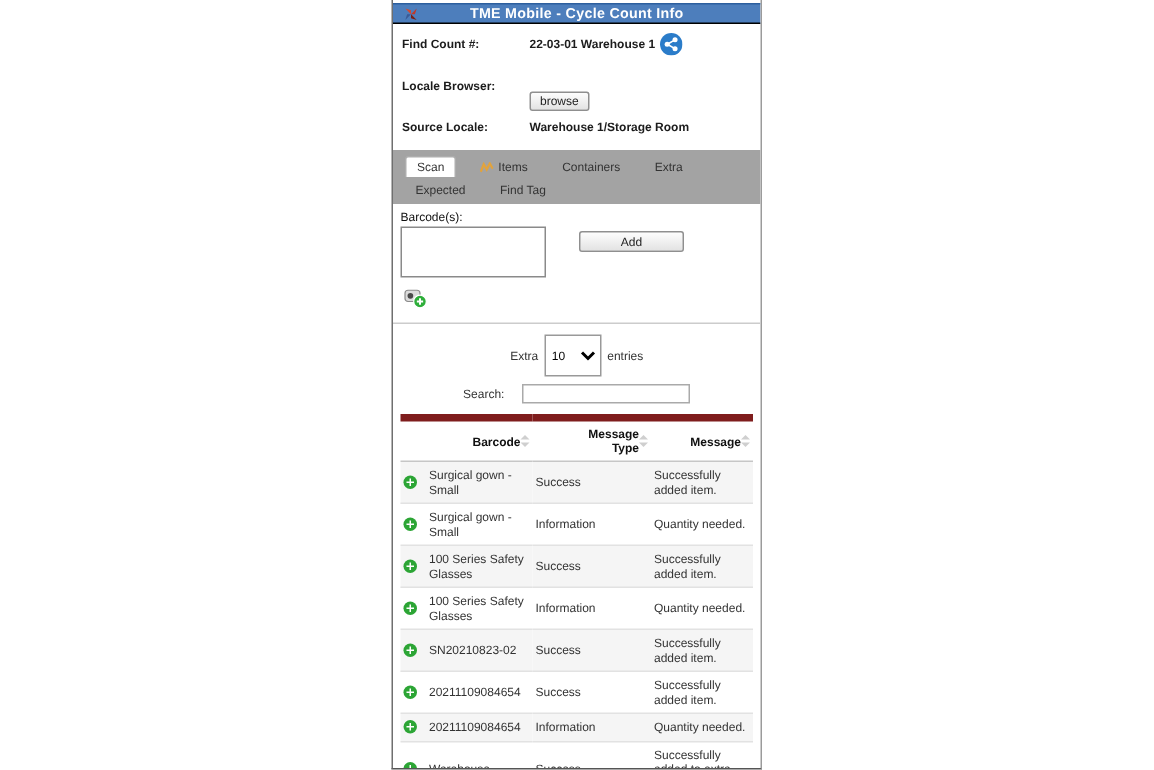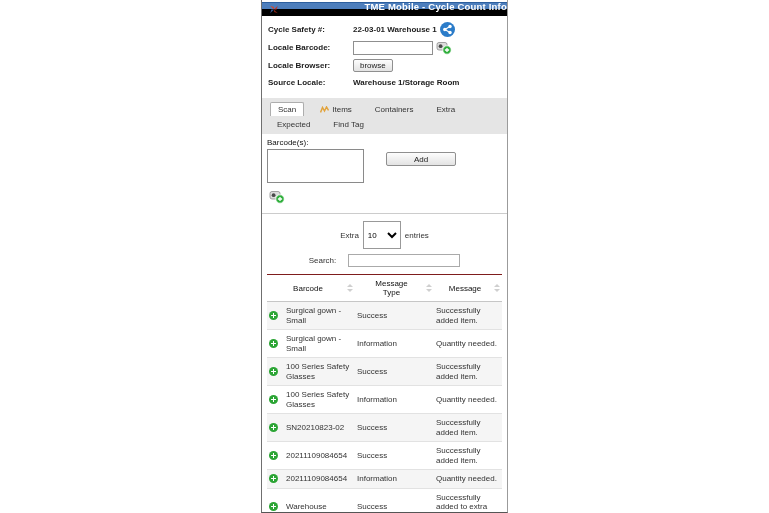--- a/index.html
+++ b/index.html
@@ -5,57 +5,57 @@
   * { margin:0; padding:0; box-sizing:border-box; }
   html,body { width:769px; height:513px; background:#fff; font-family:"Liberation Sans",sans-serif; }
   .app {
     position:absolute; left:261px; top:0; width:247px; height:513px;
     background:#fff; border-left:1px solid #6f6f6f; border-right:1px solid #9b9b9b;
     border-bottom:1px solid #555; overflow:hidden;
   }
   
   .titlebar {
     margin-top:2px; height:14px; background:#4d7ebc;
-    border-top:1px solid #2d5f9e; border-bottom:7px solid #000000;
-    position:relative; display:flex; align-items:center; justify-content:flex-end;
+    border-top:1px solid #2d5f9e; border-bottom:1px solid #000000;
+    position:relative; display:flex; align-items:center; justify-content:center;
   }
   .titlebar .title { color:#fff; font-weight:bold; font-size:9.5px; letter-spacing:.2px; }
   .logo { position:absolute; left:7px; top:1px; line-height:0; }
   
   .form { padding:6px 6px 2px 6px; }
   .frow { display:flex; align-items:center; margin-bottom:3px; min-height:14px; }
   .flabel { width:85px; font-size:8px; font-weight:bold; color:#1c1c1c; flex:none; }
   .fvalue { font-size:8px; font-weight:bold; color:#1c1c1c; display:flex; align-items:center; gap:3px; }
   .txt { width:80px; height:14px; border:1px solid #8f8f8f; font-size:8px; padding:0 2px; font-family:inherit; }
   .btn { font-size:8px; font-family:inherit; color:#222; border:1px solid #8f8f8f;
-         background:linear-gradient(#fdfdfd,#e3e3e3); border-radius:2px; padding:1px 6px; cursor:pointer; }
+         background:linear-gradient(#fdfdfd,#e3e3e3); border-radius:2px; padding:1px 6px; cursor:pointer;margin-top:21px; }
   .icon { line-height:0; display:inline-block; }
   
-  .tabs { margin-top:4px; background:#e5e5e5; padding:3px 0 3px 8px; }
+  .tabs { margin-top:4px; background:#a3a3a3; padding:3px 0 3px 8px; }
   .tabrow { display:flex; align-items:flex-end; height:15px; }
   .tab { font-size:8px; color:#333; padding:2px 7px; margin-right:9px; display:flex; align-items:center; gap:3px; cursor:pointer; white-space:nowrap; }
   .tab.active { background:#fff; border:1px solid #adadad; border-bottom:none; border-radius:2px 2px 0 0; }
   
   .panel { padding:4px 6px 0 5px; }
   .barcodes-label { font-size:8px; font-weight:normal; color:#111; }
   .panel-row { display:flex; align-items:flex-start; margin-top:2px; }
   textarea.barcodes { width:97px; height:34px; border:1px solid #8a8a8a; resize:none; font-size:8px; font-family:inherit; }
   .btn-add { margin-left:22px; margin-top:3px; width:70px; height:14px; font-size:8px; }
   .scan-ico-row { margin:6px 0 0 2px; line-height:0; }
   .sep { border:none; border-top:1px solid #ccc; margin:9px 0 7px 0; }
   
   .show-row { display:flex; justify-content:center; align-items:center; gap:4px; font-size:8px; color:#333; }
   .page-size { font-size:8px; width:38px; height:28px; border:1px solid #999; background:#fff; font-family:Liberation Sans, sans-serif; }
   .search-row { display:flex; justify-content:center; align-items:center; gap:12px; margin-top:5px; font-size:8px; color:#333; }
   .search-inp { width:112px; height:13px; border:1px solid #aaa; font-size:8px; padding:0 2px; font-family:inherit; }
   
   table.dt { width:235px; margin:7px auto 0 auto; border-collapse:collapse; table-layout:fixed; }
   .dt th {
-    font-size:8px; font-weight:normal; color:#111; text-align:center; vertical-align:middle;
-    padding:4px 8px 4px 2px; border-top:1px solid #7f1d1d; border-bottom:1px solid #c6c6c6;
+    font-size:8px; font-weight:bold; color:#111; text-align:right; vertical-align:middle;
+    padding:4px 8px 4px 2px; border-top:5px solid #7f1d1d; border-bottom:1px solid #c6c6c6;
     position:relative; cursor:pointer;
   }
   .dt th .th-label { display:inline-block; }
   .dt th.col-type .th-label { max-width:44px; }
   .sort { position:absolute; right:2px; top:50%; margin-top:-4px; width:6px; }
   .sort::before { content:''; display:block; border-left:3px solid transparent; border-right:3px solid transparent; border-bottom:3.5px solid #cfcfcf; margin-bottom:1.5px; }
   .sort::after  { content:''; display:block; border-left:3px solid transparent; border-right:3px solid transparent; border-top:3.5px solid #cfcfcf; }
   .dt td { font-size:8px; color:#333; vertical-align:middle; padding:4px 2px; border-bottom:1px solid #e2e2e2; line-height:9.5px; }
   .dt tr.odd td { background:#f5f5f5; }
   .bc-cell { display:flex; align-items:center; gap:8px; }
@@ -76,49 +76,35 @@
         <path d="M5 5 L8.8 1.2 L7.6 5 Z" fill="#c0392b"></path>
         <path d="M5 5 L8.8 8.8 L5 7.6 Z" fill="#7e1f12"></path>
         <path d="M5 5 L1.2 8.8 L2.4 5 Z" fill="#3a5a96"></path>
       </svg>
     </span>
     <span class="title">TME Mobile - Cycle Count Info</span>
   </div>
 
   <div class="form">
     <div class="frow">
-      <span class="flabel">Cycle Safety #:</span>
+      <span class="flabel">Find Count #:</span>
       <span class="fvalue">
         <span>22-03-01 Warehouse 1</span>
         <span class="icon">
           <svg width="15" height="15" viewBox="0 0 16 16">
             <circle cx="8" cy="8" r="8" fill="#2b7cc9"></circle>
             <path d="M5.2 8 L10.6 4.9 M5.2 8 L10.6 11.1" stroke="#fff" stroke-width="1.2" fill="none"></path>
             <circle cx="10.7" cy="4.8" r="1.8" fill="#fff"></circle>
             <circle cx="5.1" cy="8" r="1.8" fill="#fff"></circle>
             <circle cx="10.7" cy="11.2" r="1.8" fill="#fff"></circle>
           </svg>
         </span>
       </span>
     </div>
     <div class="frow">
-      <span class="flabel">Locale Barcode:</span>
-      <span class="fvalue">
-        <input class="txt" value="" style="">
-        <span class="icon">
-          <svg width="16" height="15" viewBox="0 0 16 15">
-            <rect x="1" y="2.5" width="10" height="7.5" rx="2" fill="#dcdcdc" stroke="#8c8c8c" stroke-width="0.8"></rect>
-            <circle cx="4.6" cy="6.2" r="1.9" fill="#4a4a4a"></circle>
-            <circle cx="11" cy="10" r="4.2" fill="#2eae3a" stroke="#fff" stroke-width="0.8"></circle>
-            <path d="M11 7.9 v4.2 M8.9 10 h4.2" stroke="#fff" stroke-width="1.3"></path>
-          </svg>
-        </span>
-      </span>
-    </div>
-    <div class="frow">
       <span class="flabel">Locale Browser:</span>
       <span class="fvalue">
         <button class="btn">browse</button>
       </span>
     </div>
     <div class="frow">
       <span class="flabel">Source Locale:</span>
       <span class="fvalue">Warehouse 1/Storage Room</span>
     </div>
   </div>

